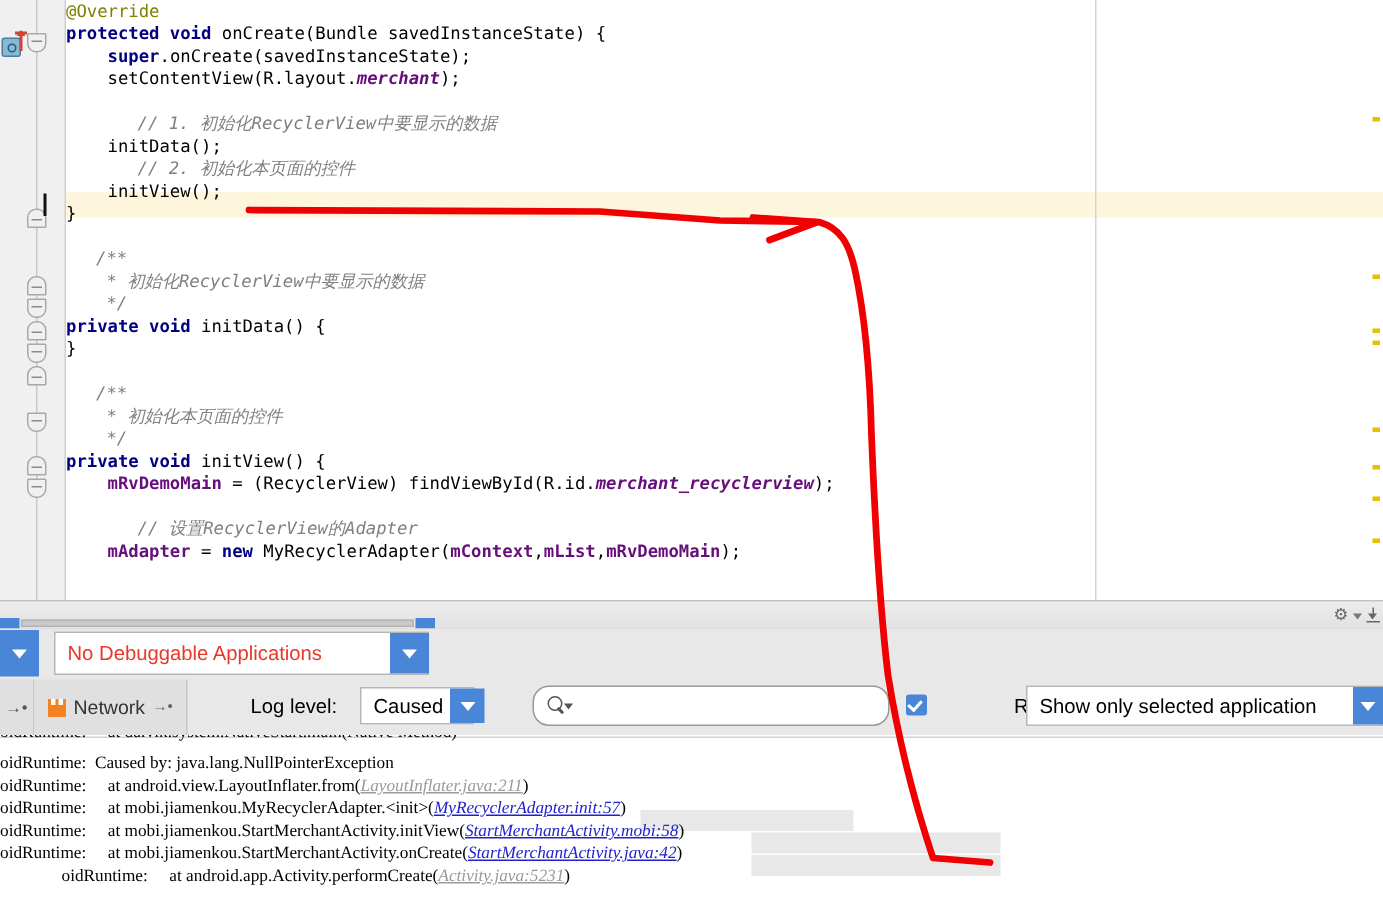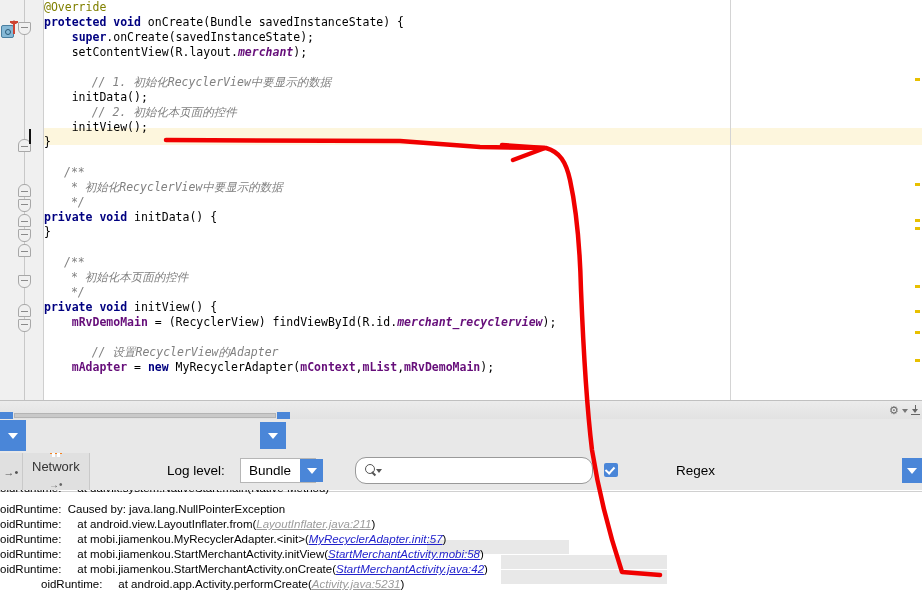--- a/index.html
+++ b/index.html
@@ -65,38 +65,38 @@
   .tb2{position:absolute;left:0;top:452px;width:922px;height:38px;background:#e8e8e8;border-bottom:1px solid #a9a9a9;}
 
   .bluebtn{position:absolute;background:#4a86d8;display:flex;align-items:center;justify-content:center;}
   .bluebtn .tri{border-left:5px solid transparent;border-right:5px solid transparent;border-top:6px solid #ffffff;}
 
   .combo{position:absolute;background:#fff;border:1px solid #b6b6b6;box-sizing:border-box;display:flex;align-items:center;}
   .combo .txt{padding-left:8px;font-size:13.5px;}
 
   .tabstrip{position:absolute;left:0;top:453px;height:37px;display:flex;align-items:stretch;}
   .tabarrow{display:flex;align-items:center;justify-content:center;width:22px;color:#555;font-size:11px;background:#e0e0e0;border-right:1px solid #c9c9c9;}
-  .nettab{display:flex;align-items:center;gap:5px;padding:0 9px;background:#e0e0e0;border-right:1px solid #c9c9c9;font-size:13px;color:#333;flex-direction:column;}
+  .nettab{display:flex;align-items:center;gap:5px;padding:0 9px;background:#e0e0e0;border-right:1px solid #c9c9c9;font-size:13px;color:#333;}
   .netico{width:12px;height:12px;background:#f58220;position:relative;}
   .netico:after{content:"";position:absolute;left:2px;top:0px;width:3px;height:4px;background:#fff;box-shadow:5px 0 0 #fff;}
 
   .loglabel{position:absolute;font-size:13.5px;color:#000;}
 
   .searchbox{position:absolute;background:#fff;border:1px solid #999;border-radius:11px;box-sizing:border-box;}
   .magn{position:absolute;left:9px;top:6px;width:8px;height:8px;border:1.6px solid #555;border-radius:50%;}
   .magn:after{content:"";position:absolute;left:6px;top:6px;width:5px;height:1.6px;background:#555;transform:rotate(45deg);transform-origin:left center;}
   .magncaret{position:absolute;left:20px;top:11px;border-left:3px solid transparent;border-right:3px solid transparent;border-top:4px solid #555;}
 
   .chk{position:absolute;width:14px;height:14px;background:#4a86d8;border-radius:2px;}
   .chk:after{content:"";position:absolute;left:3px;top:2px;width:4px;height:7px;border:solid #fff;border-width:0 2px 2px 0;transform:rotate(42deg);}
 
   
   .logcat{position:absolute;left:0;top:490px;width:922px;height:113px;background:#fff;overflow:hidden;}
   .logline{position:absolute;left:0;white-space:pre;
-      font-family:Liberation Sans, sans-serif;
+      font-family:Liberation Serif, serif;
       font-size:11.5px;line-height:15.8px;color:#8b2020;}
   .lk{color:#9b9b9b;font-style:italic;text-decoration:underline;}
   .lk-b{color:#2222cc;font-style:italic;text-decoration:underline;}
   .loghl{position:absolute;background:#e8e8e8;height:14px;}
   .logline.bottom{color:#c08a8a;}
   .logsep{position:absolute;left:0;width:922px;height:1px;background:#d0d0d0;}
 </style>
 </head>
 <body>
 
@@ -147,51 +147,57 @@
   <div class="hscroll">
     <div class="cap" style="left:0"></div>
     <div class="trackbar"></div>
     <div class="cap" style="left:277px"></div>
   </div>
 
   <div class="tb1"></div>
   <div class="bluebtn" style="left:0;top:420px;width:26px;height:31px;">
     <div class="tri"></div>
   </div>
+  <div class="combo" style="left:36px;top:421px;width:250px;height:29px;">
+    <span class="txt" style="color:#e8382a;">No Debuggable Applications</span>
+  </div>
   <div class="bluebtn" style="left:260px;top:422px;width:26px;height:27px;">
     <div class="tri"></div>
   </div>
 
   <div class="tb2"></div>
 
   <div class="tabstrip">
     <div class="tabarrow">→•</div>
     <div class="nettab">
       <span class="netico"></span>
       <span>Network</span>
       <span style="font-size:10px;color:#666">→•</span>
     </div>
   </div>
 
   <div class="loglabel" style="left:167px;top:463px;">Log level:</div>
   <div class="combo" style="left:240px;top:458px;width:76px;height:25px;">
-    <span class="txt">Bundle</span>
+    <span class="txt">Caused</span>
   </div>
   <div class="bluebtn" style="left:300px;top:459px;width:23px;height:23px;">
     <div class="tri"></div>
   </div>
 
   <div class="searchbox" style="left:355px;top:457px;width:238px;height:27px;">
     <span class="magn"></span>
     <span class="magncaret"></span>
   </div>
 
   <div class="chk" style="left:604px;top:463px;"></div>
   <div class="loglabel" style="left:644px;top:463px;margin-left:32px;">Regex</div>
 
+  <div class="combo" style="left:684px;top:457px;width:238px;height:27px;">
+    <span class="txt">Show only selected application</span>
+  </div>
   <div class="bluebtn" style="left:902px;top:458px;width:20px;height:25px;">
     <div class="tri"></div>
   </div>
 
   <div class="logcat">
     <div class="logsep" style="top:1px;"></div>
     <div id="loghl">
         <div class="loghl" style="left: 427px; top: 50px; width: 142px; height: 14px;"></div>
         <div class="loghl" style="left: 501px; top: 65px; width: 166px; height: 14px;"></div>
         <div class="loghl" style="left: 501px; top: 80px; width: 166px; height: 14px;"></div>

